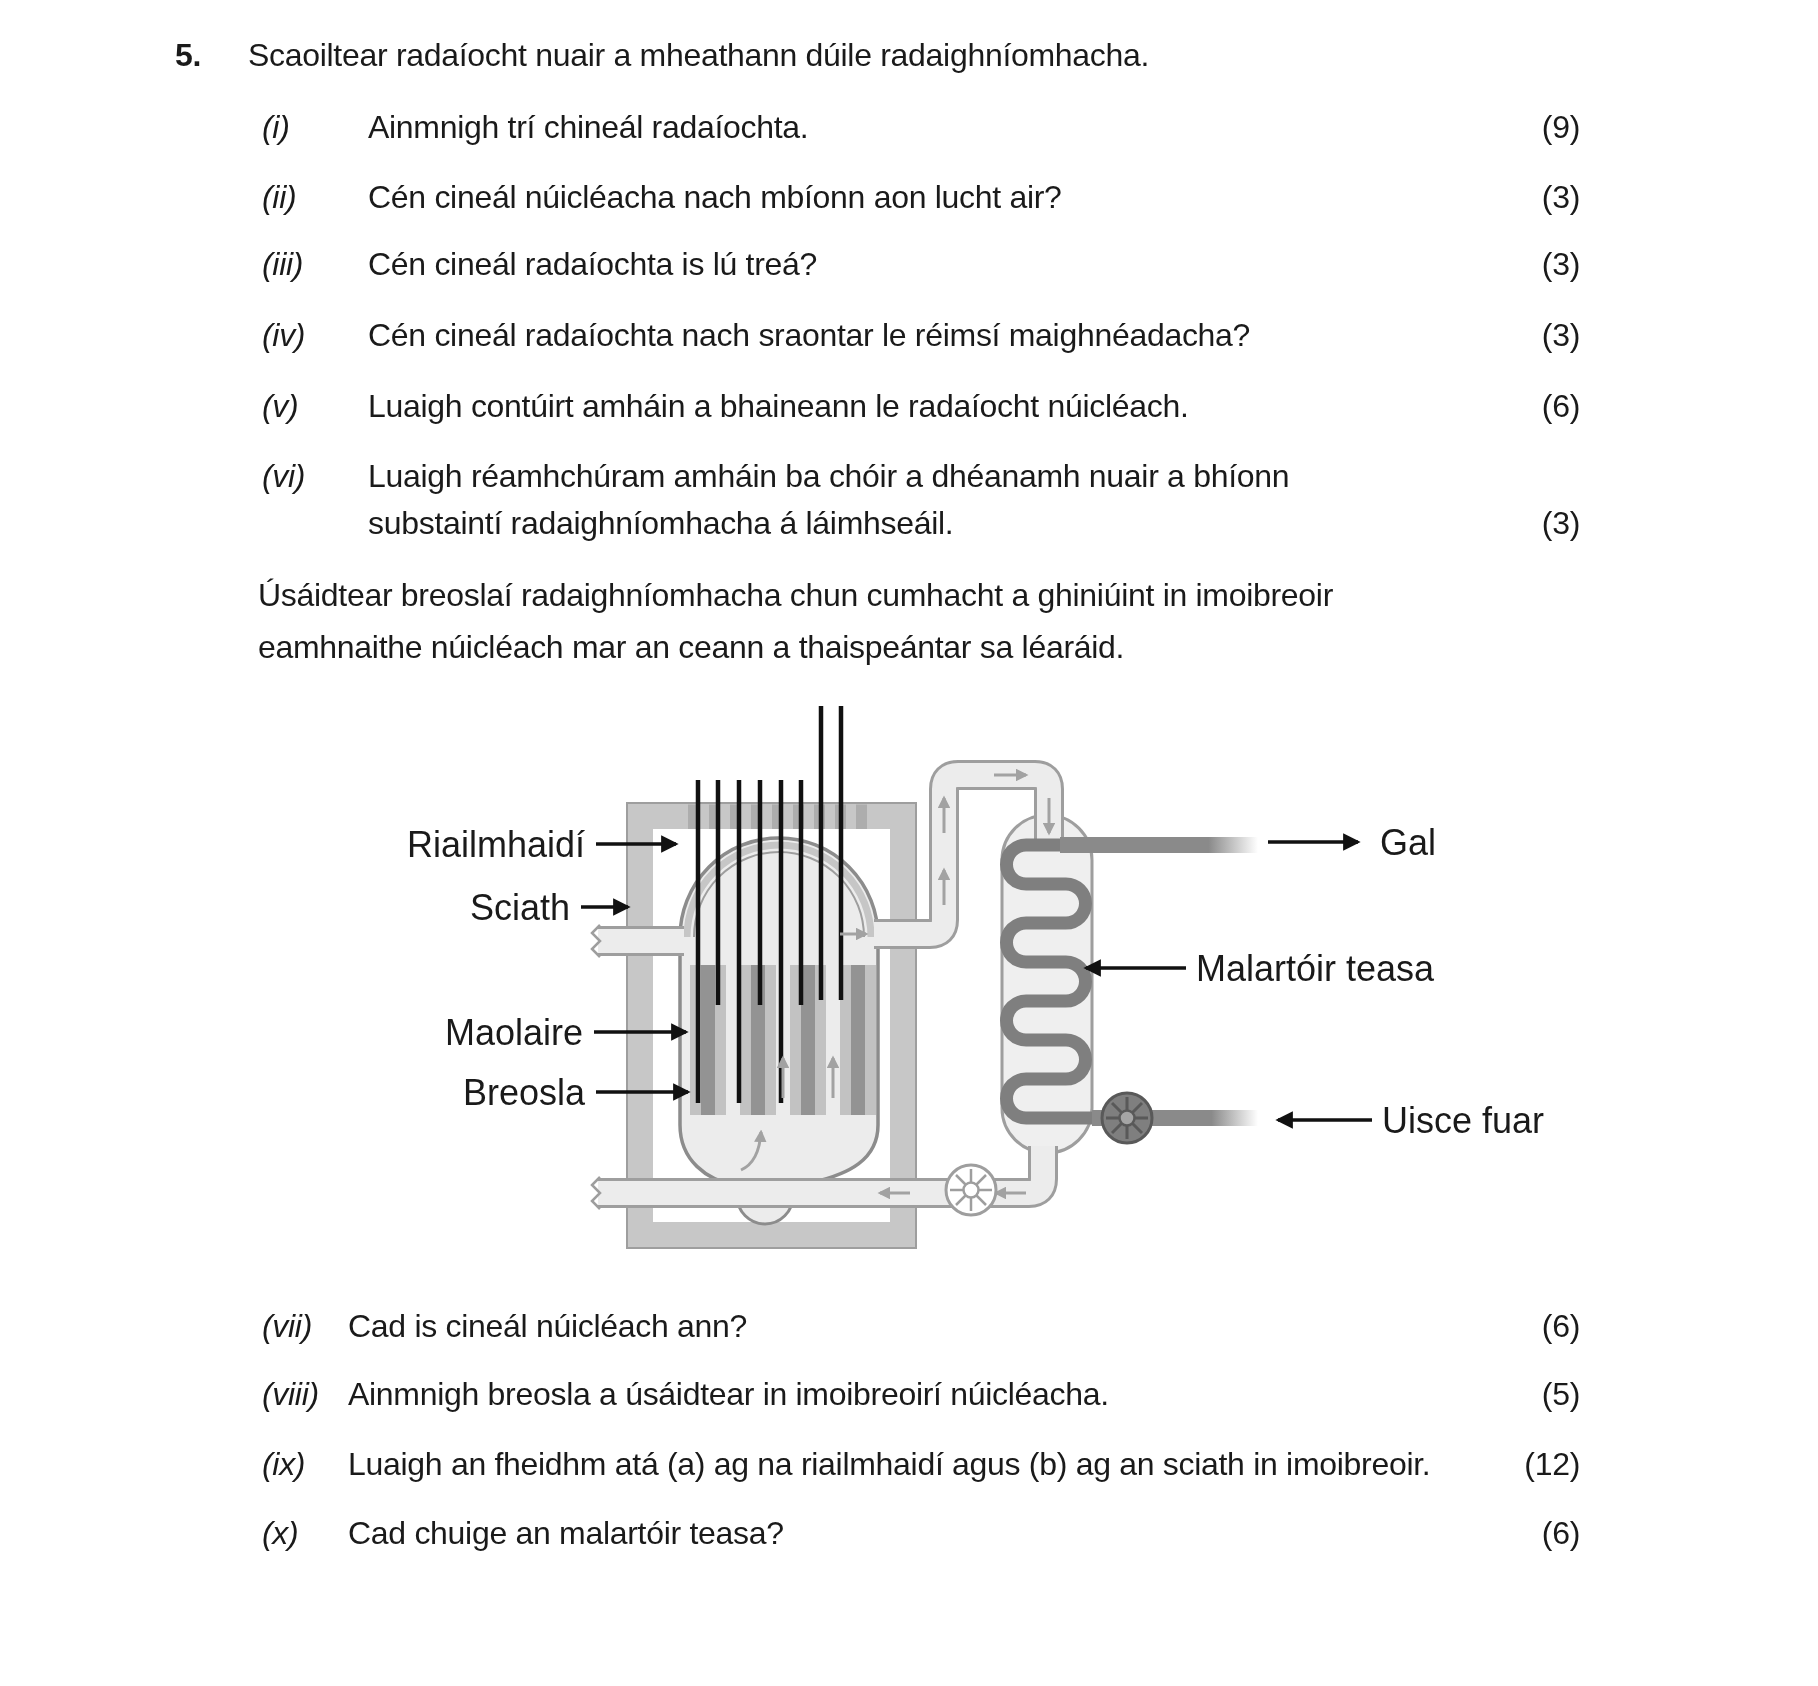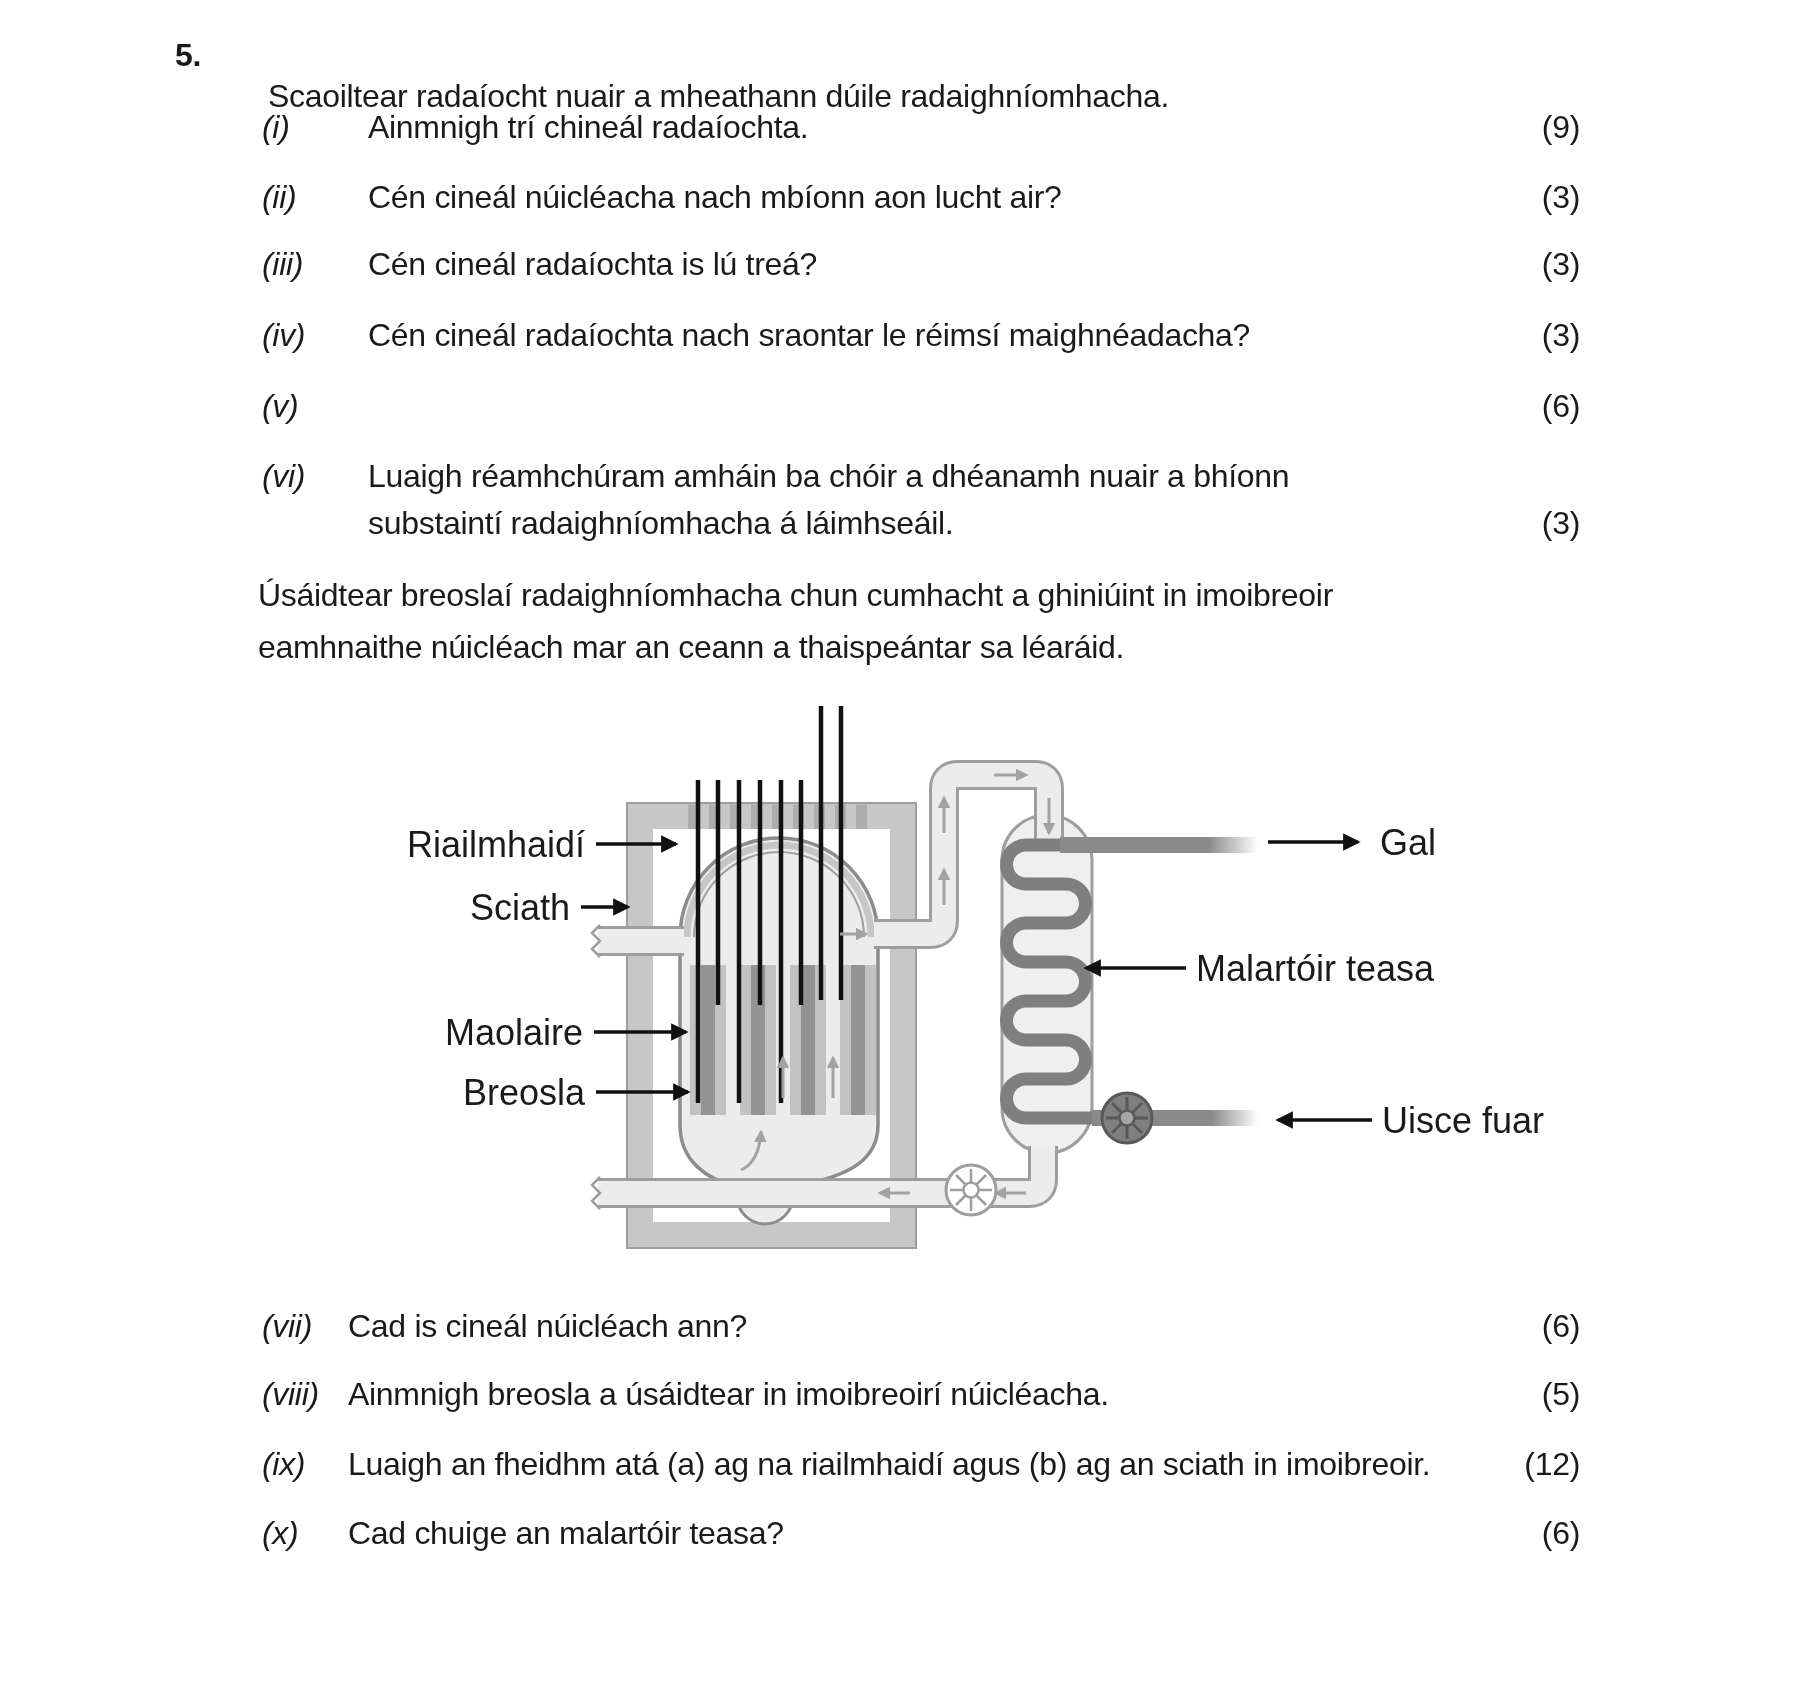--- a/index.html
+++ b/index.html
@@ -3,21 +3,21 @@
 <meta charset="utf-8">
 <style>
   html,body{margin:0;padding:0;background:#ffffff;}
   body{width:1818px;height:1686px;position:relative;overflow:hidden;
        font-family:"Liberation Sans",sans-serif;color:#1a1a1a;}
   .row{position:absolute;left:0;width:1818px;height:48px;font-size:32px;letter-spacing:-0.3px;}
   .qnum{position:absolute;left:175px;font-weight:bold;}
   .lbl{position:absolute;left:262px;font-style:italic;}
   .txt-a{position:absolute;left:368px;white-space:nowrap;}
   .txt-b{position:absolute;left:348px;white-space:nowrap;}
-  .intro{position:absolute;left:268px;white-space:nowrap;margin-top:41px;}
+  .intro{position:absolute;left:248px;white-space:nowrap;}
   .mark{position:absolute;left:1460px;width:120px;text-align:right;}
   .para{position:absolute;left:258px;font-size:32px;letter-spacing:-0.3px;white-space:nowrap;text-align:right;}
   #diagram{position:absolute;left:400px;top:660px;width:1230px;height:650px;}
   svg text{font-family:"Liberation Sans",sans-serif;font-size:36px;fill:#1a1a1a;}
 </style>
 </head>
 <body>
 
 <div class="row" style="top:37px">
   <span class="qnum">5.</span>
@@ -39,20 +39,21 @@
   <span class="txt-a">Cén cineál radaíochta is lú treá?</span>
   <span class="mark">(3)</span>
 </div>
 <div class="row" style="top:317px">
   <span class="lbl">(iv)</span>
   <span class="txt-a">Cén cineál radaíochta nach sraontar le réimsí maighnéadacha?</span>
   <span class="mark">(3)</span>
 </div>
 <div class="row" style="top:388px">
   <span class="lbl">(v)</span>
+  <span class="txt-a">Luaigh contúirt amháin a bhaineann le radaíocht núicléach.</span>
   <span class="mark">(6)</span>
 </div>
 <div class="row" style="top:458px">
   <span class="lbl">(vi)</span>
   <span class="txt-a">Luaigh réamhchúram amháin ba chóir a dhéanamh nuair a bhíonn</span>
 </div>
 <div class="row" style="top:505px">
   <span class="txt-a">substaintí radaighníomhacha á láimhseáil.</span>
   <span class="mark">(3)</span>
 </div>

